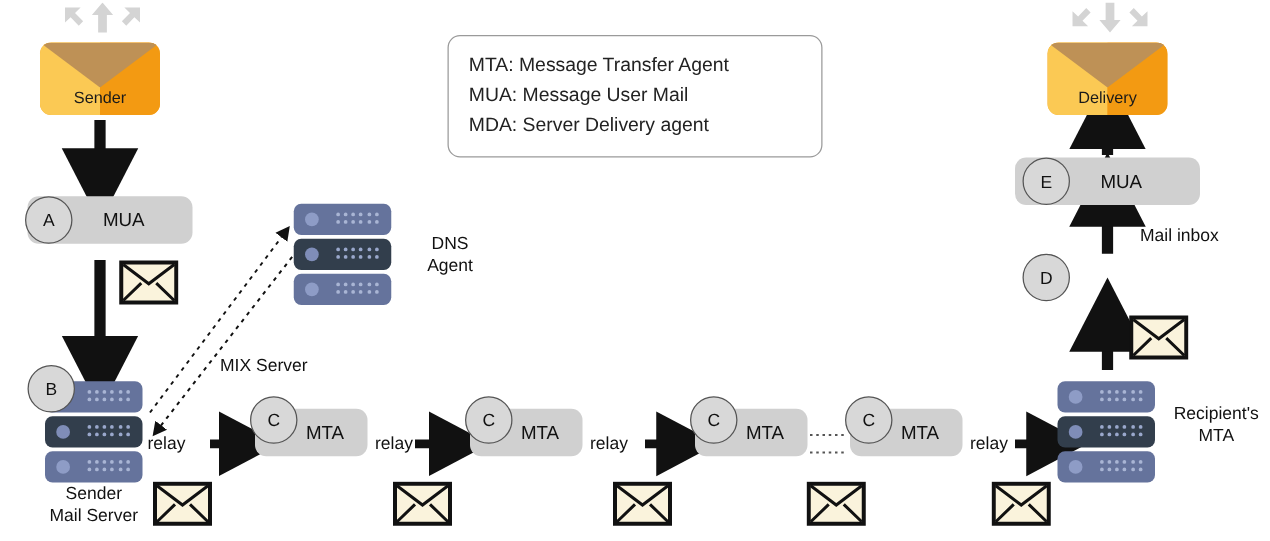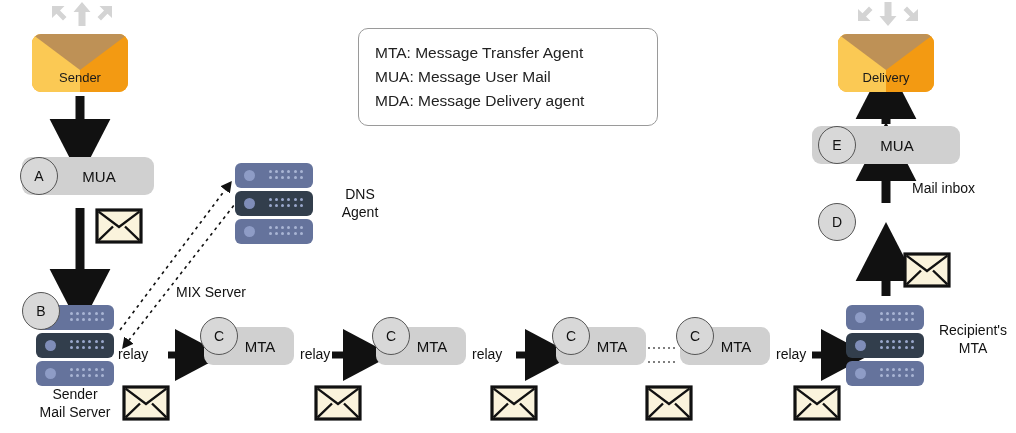--- a/index.html
+++ b/index.html
@@ -324,21 +324,21 @@
       </span>
     </div>
   </div>
   <div class="lbl" style="left:320px; top:186px; width:80px;">DNS
 Agent</div>
   <div class="lbl left" style="left:176px; top:284px; width:120px;">MIX Server</div>
 
   <div class="legend" style="left:358px; top:28px; width:300px;">
     <div>MTA: Message Transfer Agent</div>
     <div>MUA: Message User Mail</div>
-    <div>MDA: Message Delivery agent</div>
+    <div>MDA: Server Delivery agent</div>
   </div>
 
   <div class="stagebox" style="left:204px; top:327px; width:90px;">
     <span class="bx-label">MTA</span>
   </div>
   <div class="badge" style="left:200px; top:317px;">C</div>
 
   <div class="stagebox" style="left:376px; top:327px; width:90px;">
     <span class="bx-label">MTA</span>
   </div>

